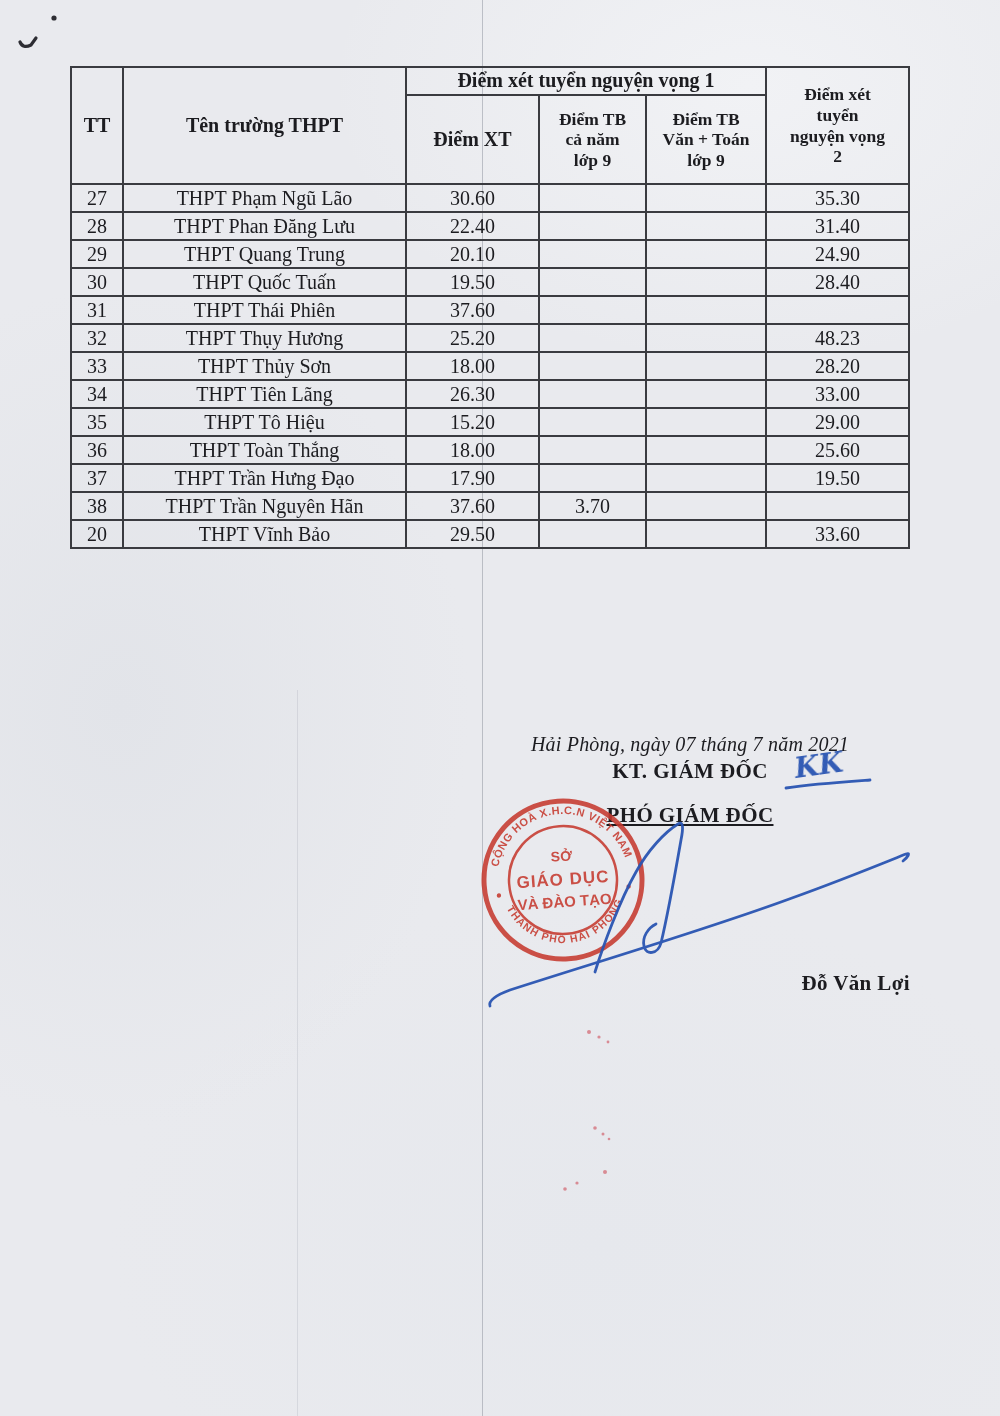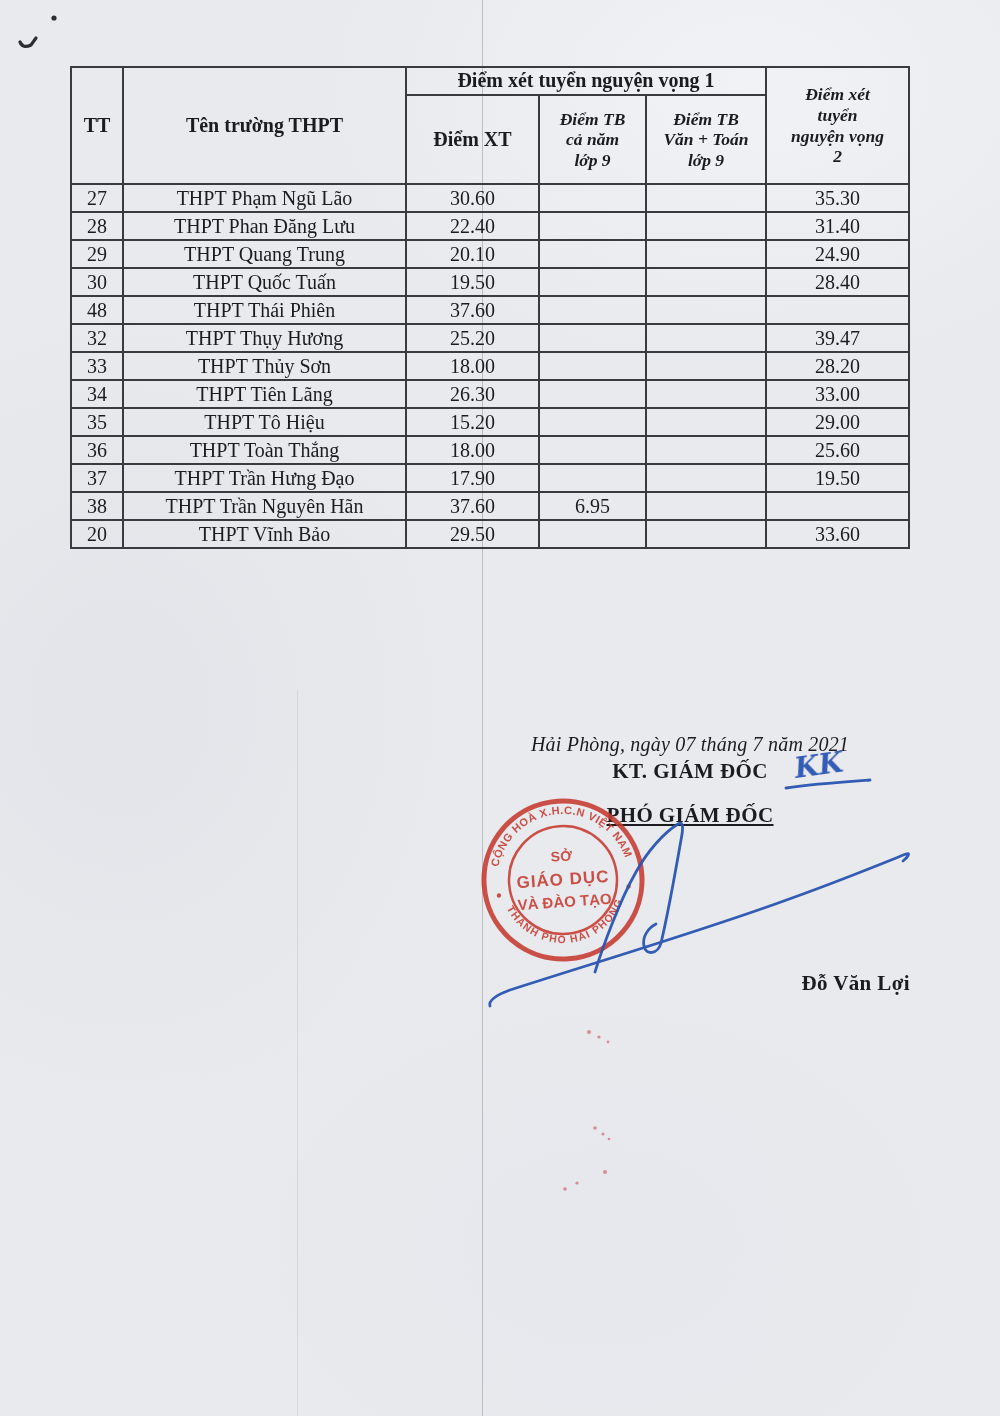--- a/index.html
+++ b/index.html
@@ -14,21 +14,21 @@
       #e9eaee;}
   .crease{position:absolute;top:0;width:1px;height:1416px;background:rgba(110,116,128,.38);}
   .crease.light{background:rgba(140,146,158,.2);}
 
   
   table.score{position:absolute;left:70px;top:66px;width:838px;
     border-collapse:collapse;table-layout:fixed;
     border:2.5px solid #2f3034;}
   table.score th,table.score td{border:2px solid #3a3b40;padding:0;overflow:hidden;}
   th{font-weight:bold;font-size:20px;line-height:1.18;vertical-align:middle;text-align:center;}
-  th.sub{font-size:17.5px;font-style:italic;}
+  th.sub{font-size:17.5px;}
   .prewrap{white-space:pre-line;}
   tr.grp{height:28px;}
   tr.sub{height:89px;}
   tbody tr{height:28px;}
   td{font-size:20px;vertical-align:middle;}
   td.c{text-align:center;}
   td.school{text-align:center;padding-left:13px;}
 
   
   .signblock{position:absolute;left:470px;top:733px;width:440px;text-align:center;}
@@ -128,34 +128,34 @@
       </tr>
       <tr>
         <td class="c">30</td>
         <td class="school">THPT Quốc Tuấn</td>
         <td class="c">19.50</td>
         <td class="c"></td>
         <td class="c"></td>
         <td class="c">28.40</td>
       </tr>
       <tr>
-        <td class="c">48</td>
+        <td class="c">31</td>
         <td class="school">THPT Thái Phiên</td>
         <td class="c">37.60</td>
         <td class="c"></td>
         <td class="c"></td>
         <td class="c"></td>
       </tr>
       <tr>
         <td class="c">32</td>
         <td class="school">THPT Thụy Hương</td>
         <td class="c">25.20</td>
         <td class="c"></td>
         <td class="c"></td>
-        <td class="c">39.47</td>
+        <td class="c">48.23</td>
       </tr>
       <tr>
         <td class="c">33</td>
         <td class="school">THPT Thủy Sơn</td>
         <td class="c">18.00</td>
         <td class="c"></td>
         <td class="c"></td>
         <td class="c">28.20</td>
       </tr>
       <tr>
@@ -187,21 +187,21 @@
         <td class="school">THPT Trần Hưng Đạo</td>
         <td class="c">17.90</td>
         <td class="c"></td>
         <td class="c"></td>
         <td class="c">19.50</td>
       </tr>
       <tr>
         <td class="c">38</td>
         <td class="school">THPT Trần Nguyên Hãn</td>
         <td class="c">37.60</td>
-        <td class="c">6.95</td>
+        <td class="c">3.70</td>
         <td class="c"></td>
         <td class="c"></td>
       </tr>
       <tr>
         <td class="c">20</td>
         <td class="school">THPT Vĩnh Bảo</td>
         <td class="c">29.50</td>
         <td class="c"></td>
         <td class="c"></td>
         <td class="c">33.60</td>

